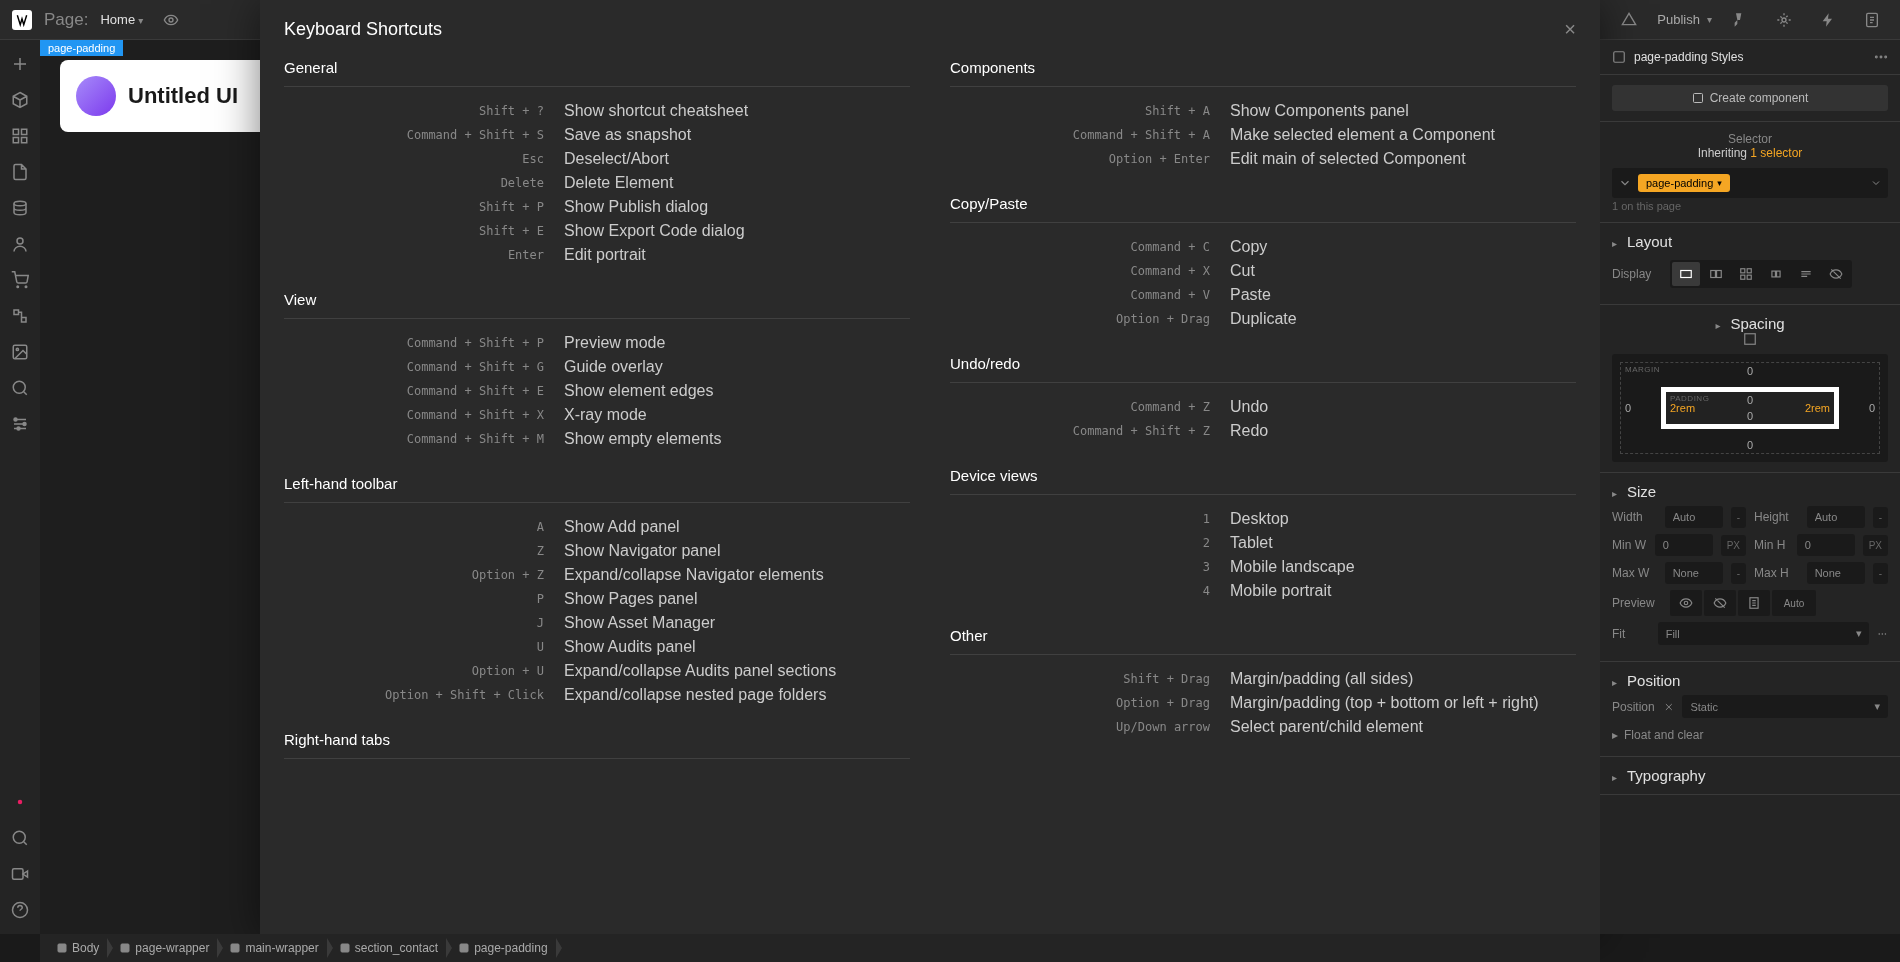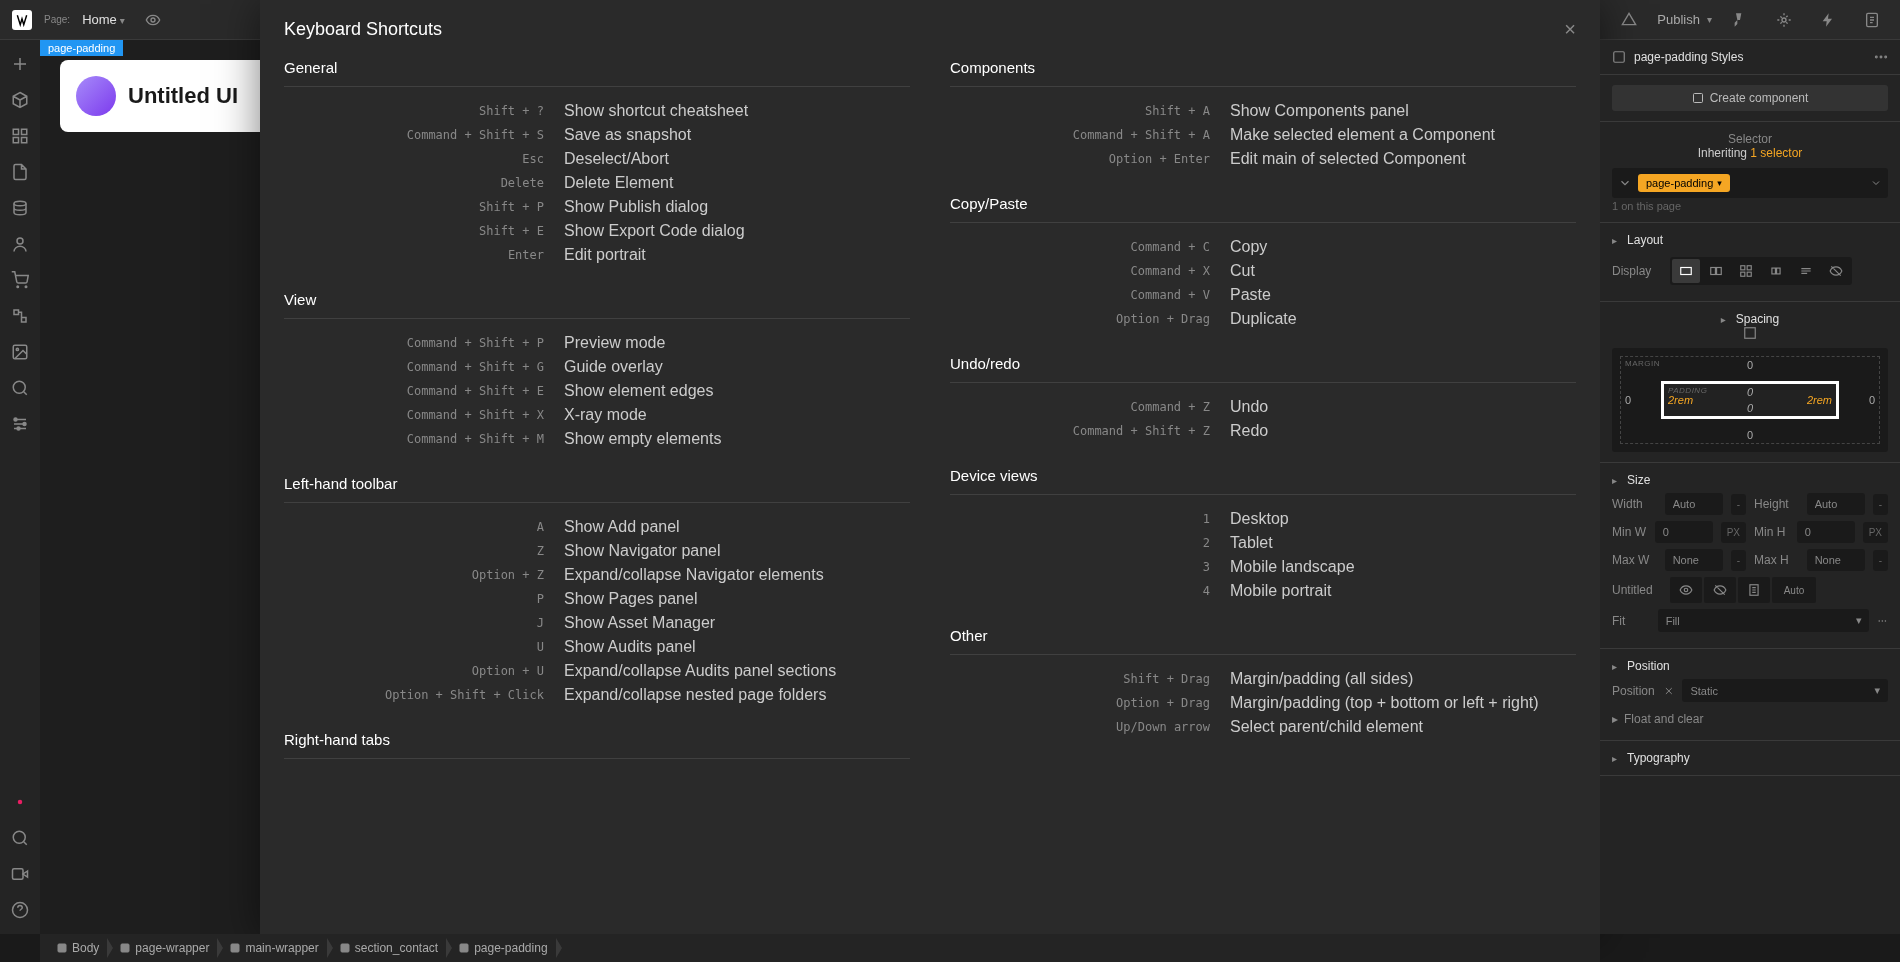--- a/index.html
+++ b/index.html
@@ -2,21 +2,21 @@
 <html><head>
 <meta charset="utf-8">
 <style>
 * { margin: 0; padding: 0; box-sizing: border-box; font-family: -apple-system, BlinkMacSystemFont, "Segoe UI", sans-serif; }
 body { background: #1a1a1a; color: #e0e0e0; width: 1900px; height: 962px; overflow: hidden; position: relative; }
 
 
 .top-bar { height: 40px; background: #2a2a2a; display: flex; align-items: center; padding: 0 12px; gap: 12px; border-bottom: 1px solid #3a3a3a; }
 .top-bar .logo { width: 20px; height: 20px; background: #fff; border-radius: 3px; display: flex; align-items: center; justify-content: center; }
 .top-bar .logo svg { width: 14px; height: 14px; fill: #000; }
-.page-label { color: #888; font-size: 10px; }
+.page-label { color: #888; font-size: 17px; }
 .page-name { color: #e0e0e0; font-size: 13px; }
 .top-spacer { flex: 1; }
 .top-icon-group { display: flex; gap: 8px; align-items: center; }
 .top-icon { width: 32px; height: 32px; display: flex; align-items: center; justify-content: center; color: #aaa; cursor: pointer; border-radius: 3px; }
 .breakpoint-px { color: #aaa; font-size: 12px; letter-spacing: 1px; }
 .status-dot { width: 12px; height: 12px; border-radius: 50%; background: #4caf50; }
 .publish-btn { color: #aaa; font-size: 13px; display: flex; align-items: center; gap: 4px; }
 
 
 .left-bar { position: absolute; left: 0; top: 40px; bottom: 28px; width: 40px; background: #242424; display: flex; flex-direction: column; align-items: center; padding: 8px 0; gap: 4px; }
@@ -34,27 +34,27 @@
 .right-panel { position: absolute; right: 0; top: 40px; bottom: 28px; width: 300px; background: #242424; overflow-y: auto; }
 .rp-header { display: flex; align-items: center; padding: 10px 12px; gap: 8px; border-bottom: 1px solid #3a3a3a; }
 .rp-header-text { color: #e0e0e0; font-size: 12px; flex: 1; }
 .rp-section { padding: 10px 12px; border-bottom: 1px solid #3a3a3a; }
 .rp-section-btn { width: 100%; background: #333; color: #bbb; padding: 6px; font-size: 12px; border: none; border-radius: 3px; cursor: pointer; display: flex; align-items: center; justify-content: center; gap: 6px; }
 .rp-row { display: flex; align-items: center; justify-content: space-between; margin-bottom: 8px; flex-direction: column; }
 .rp-label { color: #888; font-size: 12px; }
 .rp-value { color: #ccc; font-size: 12px; }
 .rp-selector-tag { background: #f5a623; color: #000; font-size: 11px; padding: 3px 8px; border-radius: 3px; display: inline-flex; align-items: center; gap: 4px; }
 .rp-selector-box { background: #1a1a1a; padding: 6px; border-radius: 3px; display: flex; align-items: center; gap: 6px; }
-.rp-section-title { color: #e0e0e0; font-size: 12px; font-weight: 500; cursor: pointer; display: flex; align-items: center; gap: 6px; }
+.rp-section-title { color: #e0e0e0; font-size: 15px; font-weight: 500; cursor: pointer; display: flex; align-items: center; gap: 6px; }
 .rp-display-group { display: flex; gap: 2px; background: #1a1a1a; border-radius: 3px; padding: 2px; }
 .rp-display-btn { width: 28px; height: 24px; display: flex; align-items: center; justify-content: center; color: #888; border-radius: 2px; cursor: pointer; }
 .rp-display-btn.active { background: #3a3a3a; color: #fff; }
 .rp-spacing-box { background: #1a1a1a; border-radius: 3px; padding: 8px; position: relative; }
 .rp-margin-box { border: 1px dashed #444; padding: 24px 40px; position: relative; }
-.rp-padding-box { border: 3px solid #ffffff; padding: 16px 36px; background: #222; position: relative; font-style: italic; }
+.rp-padding-box { border: 5px solid #ffffff; padding: 16px 36px; background: #222; position: relative; }
 .rp-box-label { position: absolute; top: 2px; left: 4px; font-size: 8px; color: #666; letter-spacing: 0.5px; }
 .rp-spacing-val { position: absolute; font-size: 11px; color: #aaa; }
 .rp-spacing-val.top { top: 2px; left: 50%; transform: translateX(-50%); }
 .rp-spacing-val.bottom { bottom: 2px; left: 50%; transform: translateX(-50%); }
 .rp-spacing-val.left { left: 4px; top: 50%; transform: translateY(-50%); }
 .rp-spacing-val.right { right: 4px; top: 50%; transform: translateY(-50%); }
 .rp-spacing-val.accent { color: #f5a623; }
 .rp-input-row { display: flex; gap: 8px; align-items: center; margin: 6px 0; }
 .rp-input-row .rp-label { width: 50px; }
 .rp-input { background: #1a1a1a; border: none; color: #888; font-size: 11px; padding: 5px 8px; border-radius: 3px; width: 58px; }
@@ -613,21 +613,21 @@
     </div>
     <div class="rp-input-row">
       <span class="rp-label">Max W</span>
       <input class="rp-input" value="None" style="">
       <span class="rp-input-unit">-</span>
       <span class="rp-label">Max H</span>
       <input class="rp-input" value="None" style="">
       <span class="rp-input-unit">-</span>
     </div>
     <div class="rp-input-row">
-      <span class="rp-label">Untitled</span>
+      <span class="rp-label">Preview</span>
       <div class="rp-overflow-group">
         <div class="rp-overflow-btn">
             <svg width="14" height="14" viewBox="0 0 24 24" fill="none" stroke="#888" stroke-width="2">
               <circle cx="12" cy="12" r="3"></circle>
               <path d="M2 12s3-7 10-7 10 7 10 7-3 7-10 7-10-7-10-7z"></path>
             </svg>
           </div>
         <div class="rp-overflow-btn">
             <svg width="14" height="14" viewBox="0 0 24 24" fill="none" stroke="#888" stroke-width="2">
               <path d="M2 12s3-7 10-7 10 7 10 7-3 7-10 7-10-7-10-7z M4 4l16 16"></path>

